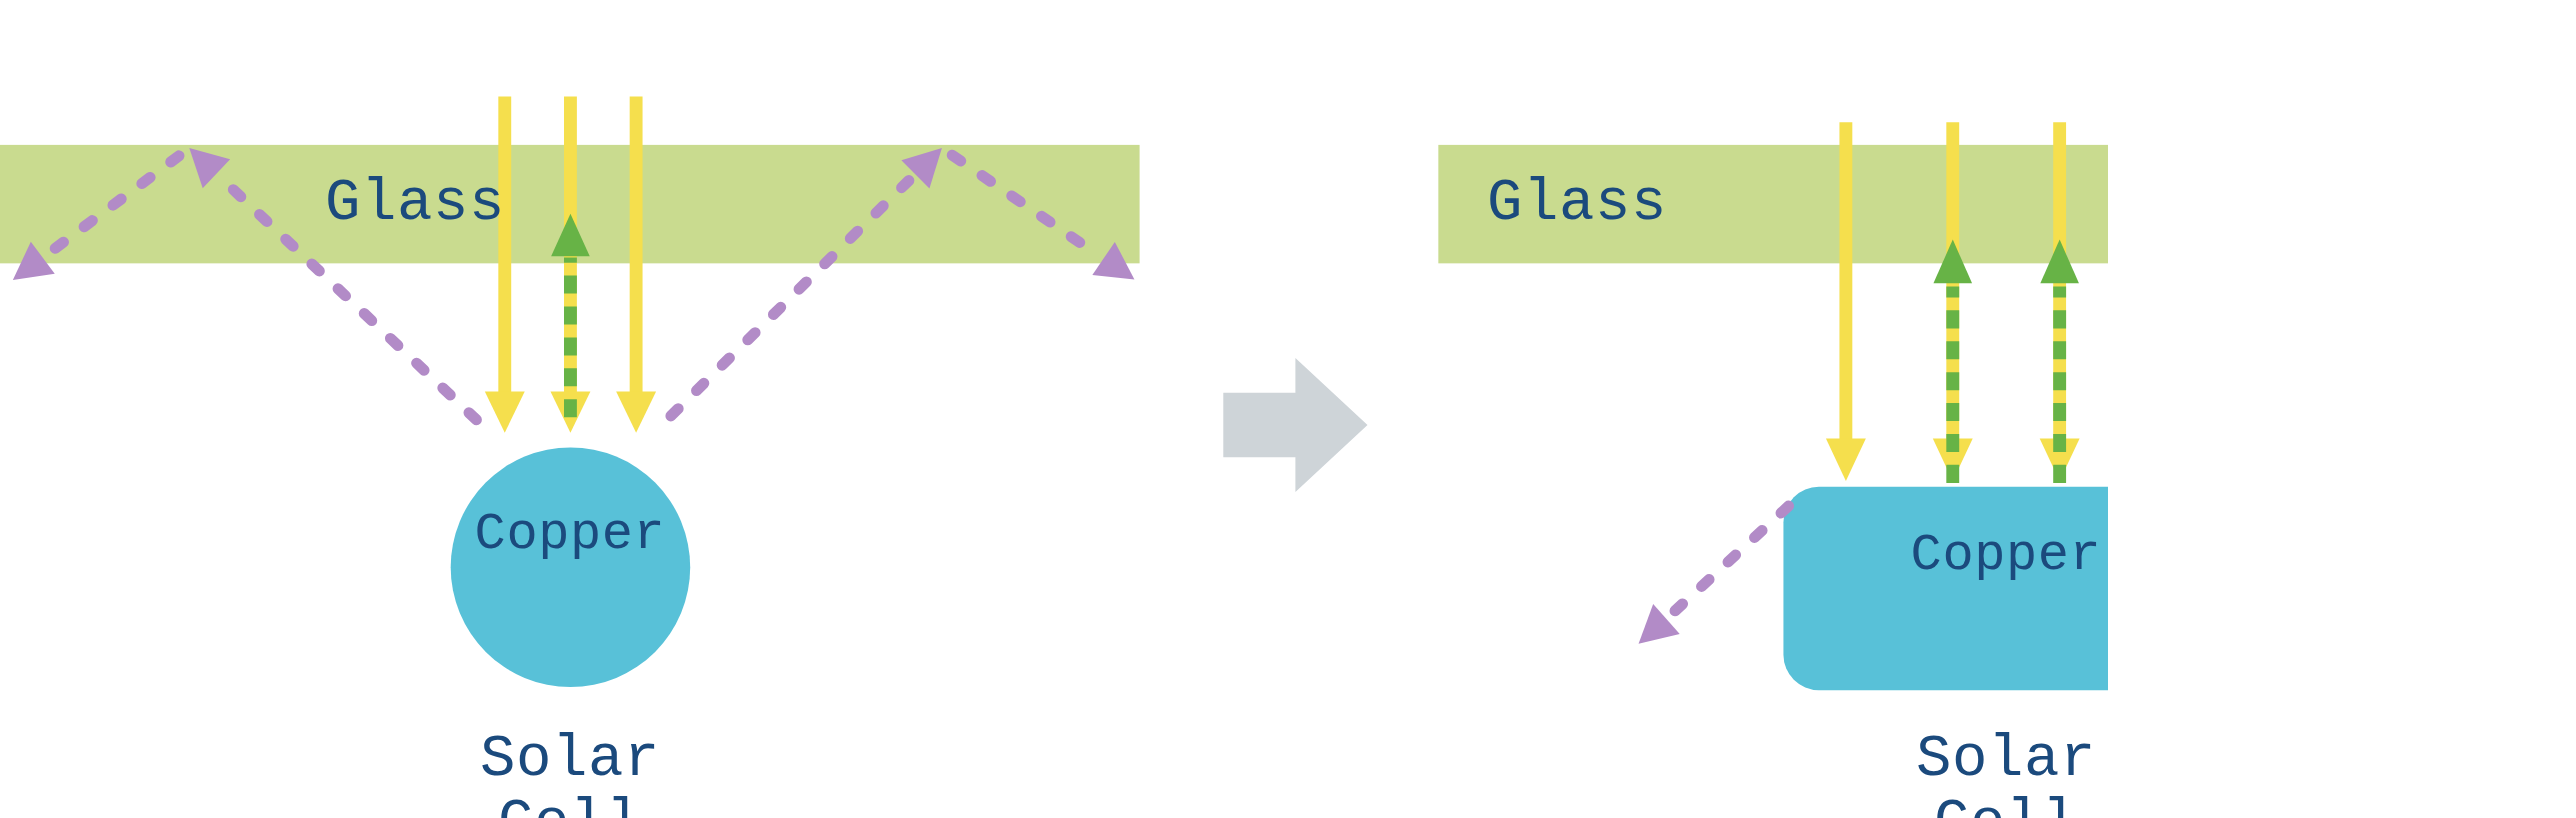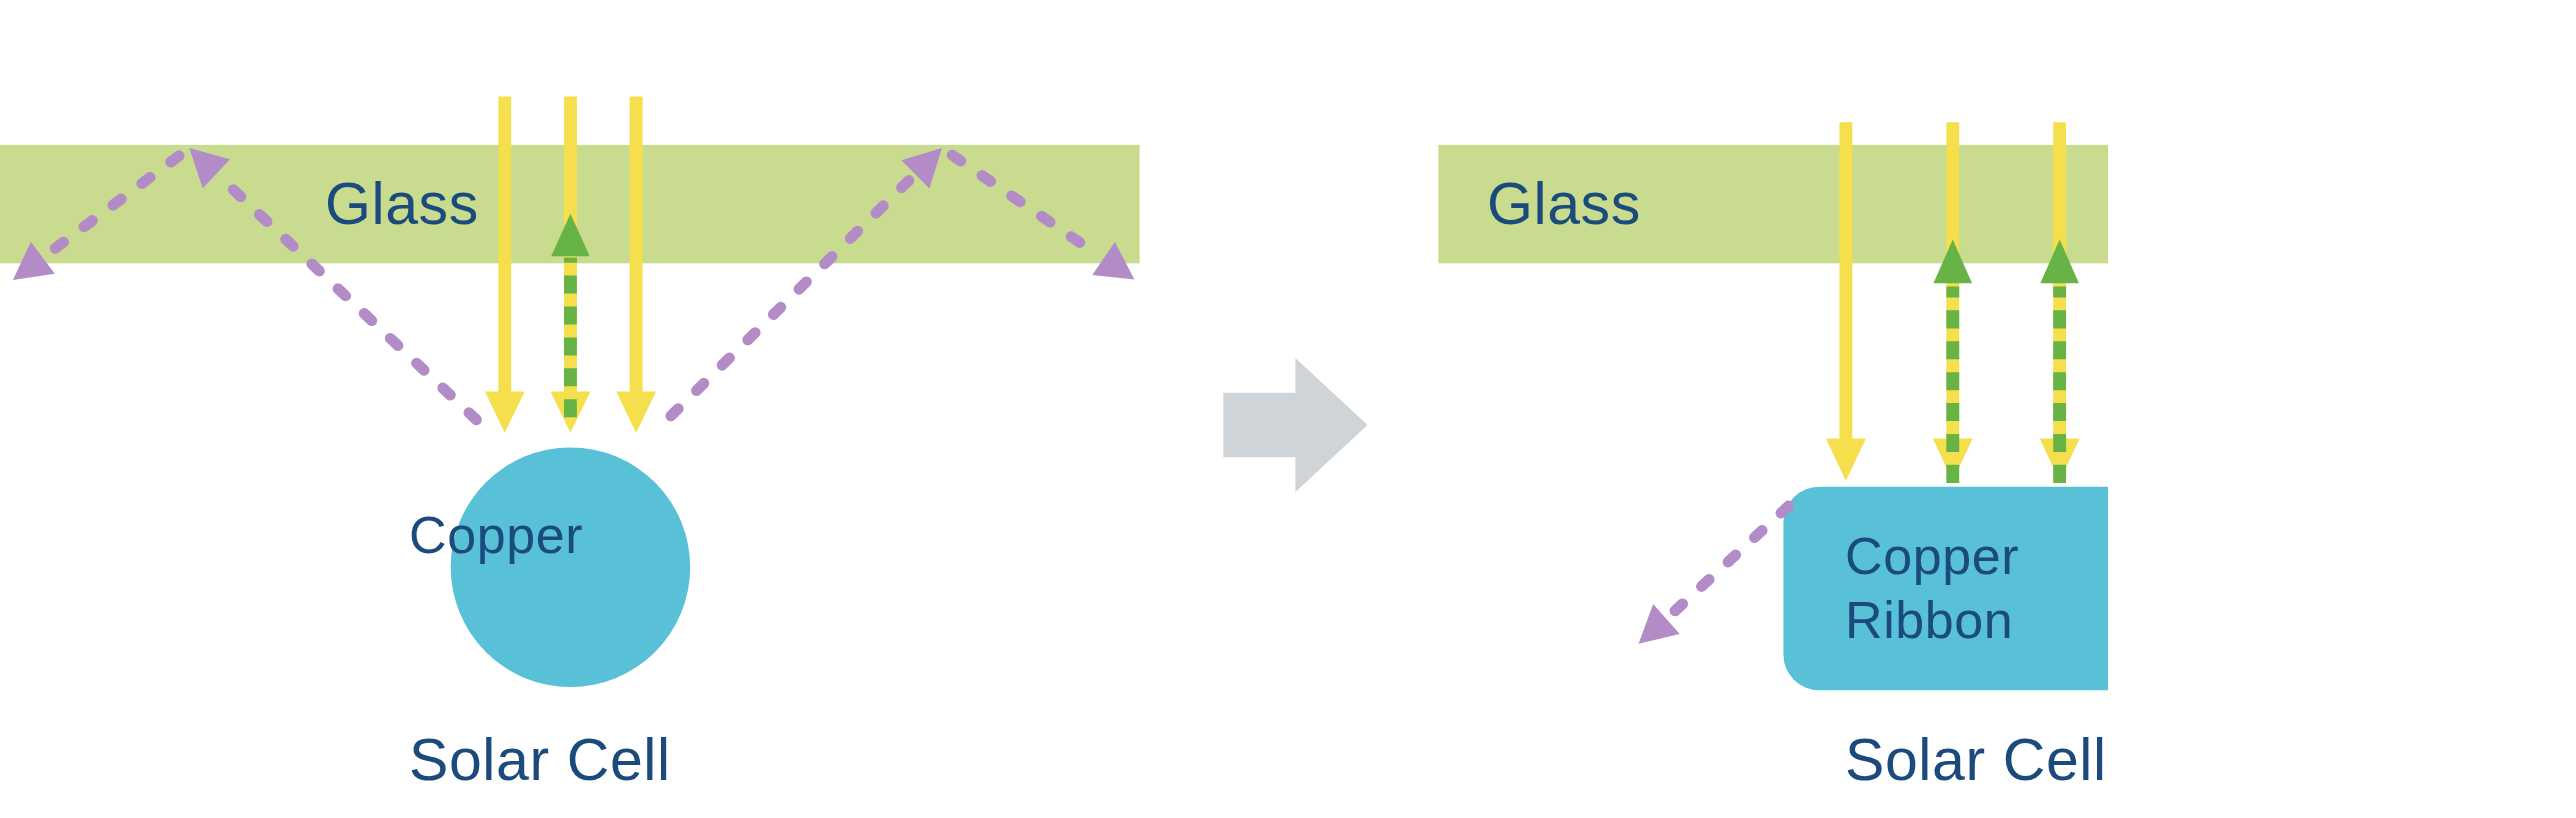--- a/index.html
+++ b/index.html
@@ -1,32 +1,32 @@
 <!DOCTYPE html>
 <html style="--background: #ffffff; --glass: #c9db8f; --text: #1b4a7d; --sunlight: #f5df4d; --reflected: #67b346; --scattered: #b28bc7; --copper: #58c1d8; --transition: #ced4d8;font-size:10.3px"><head>
 <meta charset="utf-8">
 <style>
   html, body { margin: 0; padding: 0; background: #ffffff; }
   .canvas {
     position: relative;
     width: 2108px;
     height: 819px;
     background: var(--background, #ffffff);
-    font-family: Liberation Sans, sans-serif;
+    font-family: Liberation Mono, monospace;
     overflow: hidden;
   }
   .canvas svg { position: absolute; left: 0; top: 0; }
   .label {
     position: absolute;
     color: var(--text, #1b4a7d);
     letter-spacing: 0.6px;
   }
   .size-lg { font-size: 59px; line-height: 64px; }
   .size-md { font-size: 52px; line-height: 64px; }
-  .center  { }
+  .center  { text-align: center; }
 
   .glass  { fill: var(--glass); }
   .copper { fill: var(--copper); }
   .trans  { fill: var(--transition); }
 
   .sun-line { stroke: var(--sunlight); stroke-width: 20; fill: none; }
   .sun-head { fill: var(--sunlight); }
 
   .ref-line { stroke: var(--reflected); stroke-width: 20; stroke-dasharray: 28 20; fill: none; }
   .ref-head { fill: var(--reflected); }
@@ -99,21 +99,20 @@
   <div class="label size-lg" style="left:325px; top:172px;">Glass</div>
 
   <div class="label size-lg" style="left:1487px; top:172px;">Glass</div>
 
   <div class="label size-md center" style="left:409px; top:503px; width:322px;">
     <div>Copper</div>
   </div>
 
   <div class="label size-md center" style="left:1845px; top:524px; width:322px;">
     <div>Copper</div>
-    <div>Ribbon</div>
   </div>
 
   <div class="label size-lg center" style="left:409px; top:728px; width:322px;">Solar Cell</div>
 
   <div class="label size-lg center" style="left:1845px; top:728px; width:322px;">Solar Cell</div>
 
 </div>
 
 
 </body></html>

